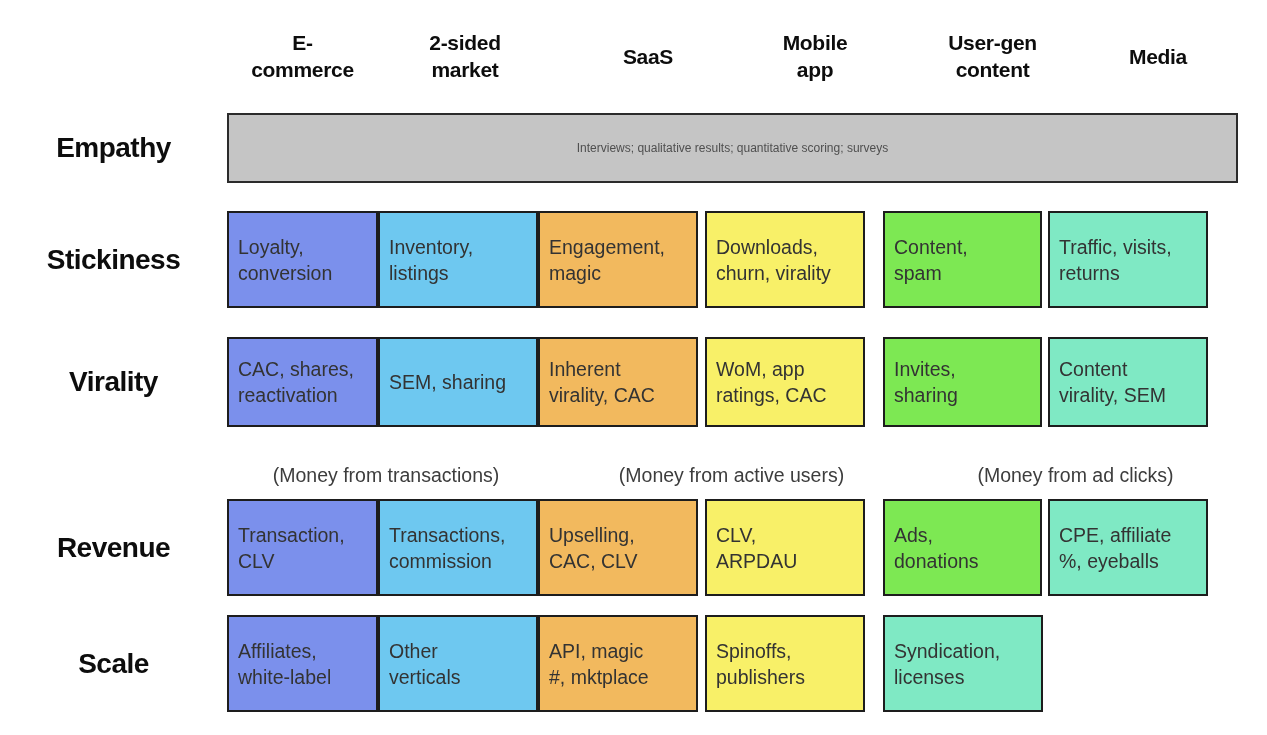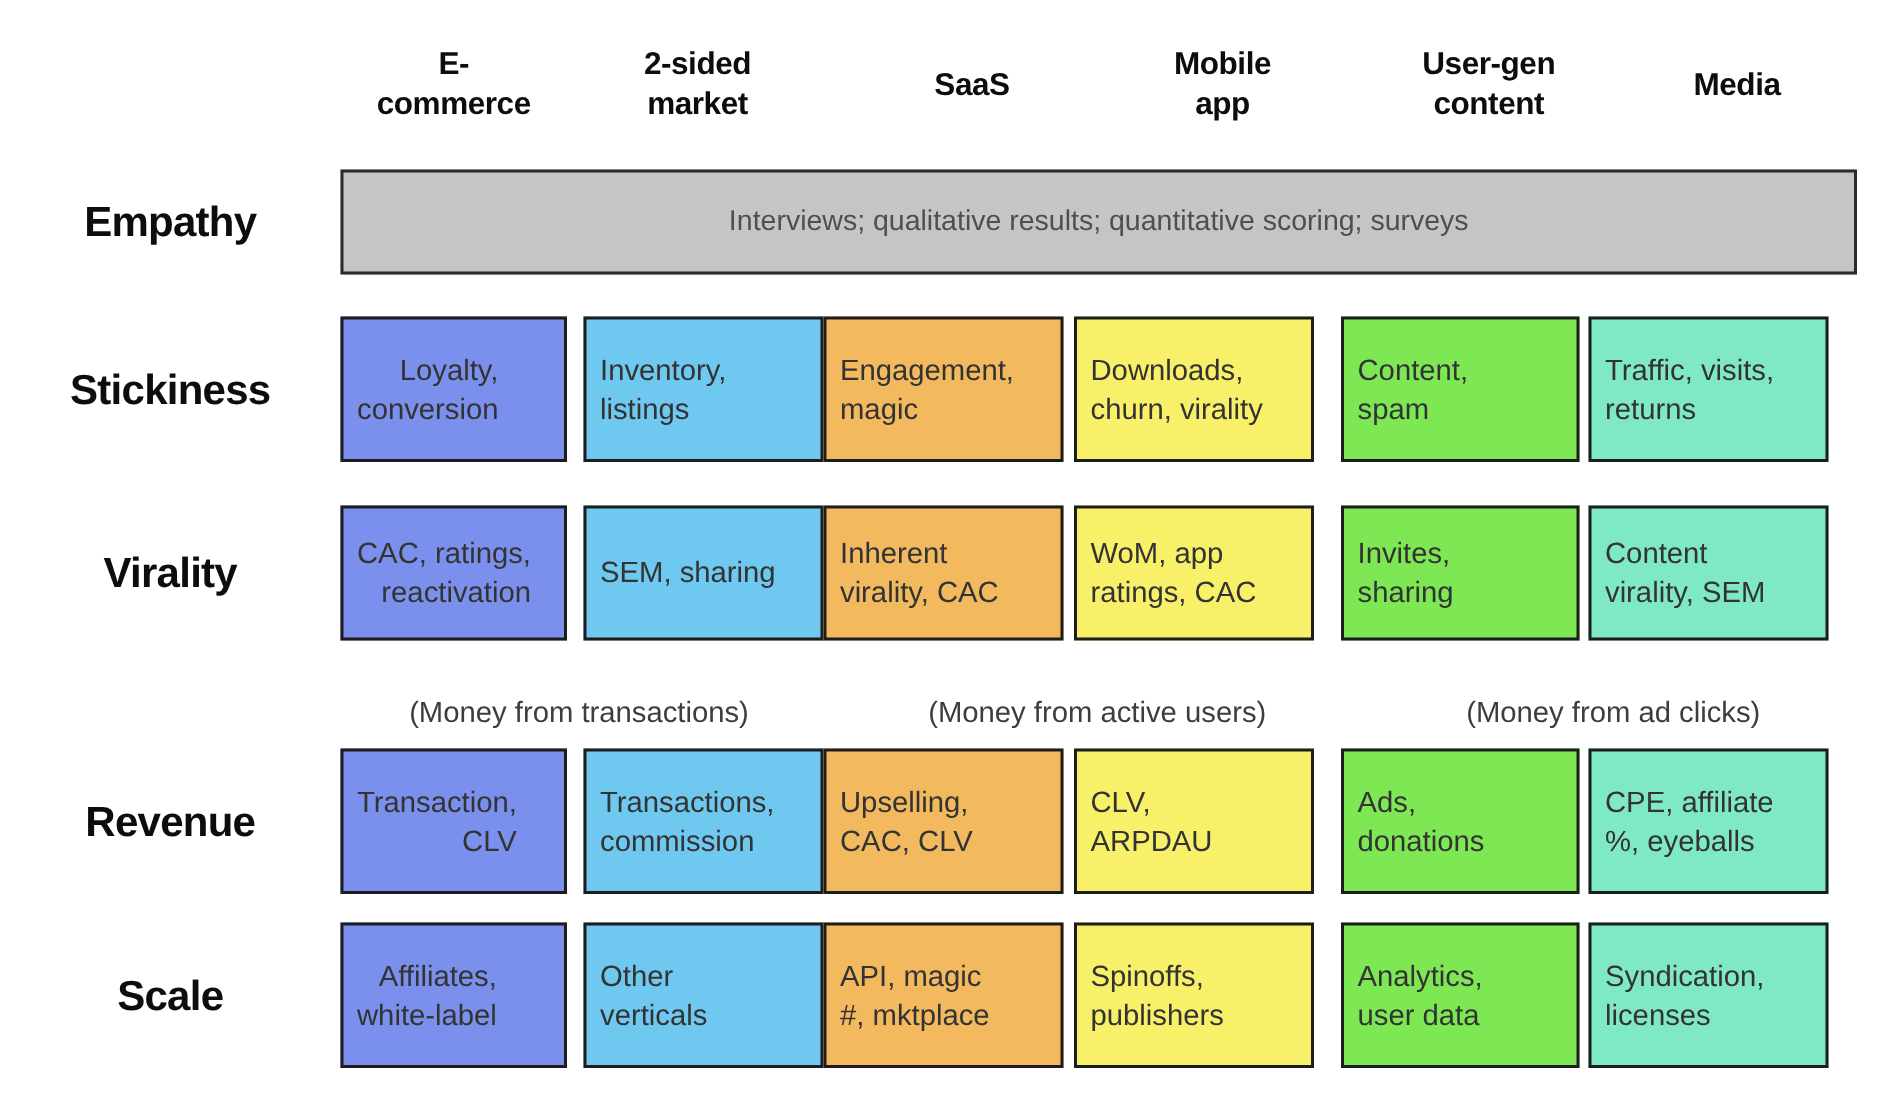--- a/index.html
+++ b/index.html
@@ -52,42 +52,42 @@
     box-sizing: border-box;
     border: 2px solid #1d1d1d;
     display: flex;
     align-items: center;
     padding: 4px 6px 4px 9px;
     font-size: 19.5px;
     line-height: 26px;
     color: #333333;
     white-space: pre-line;
   }
-  .c1 { width: 151px; flex: 0 0 151px; margin-right: 11px; text-align: right;  }
+  .c1 { width: 151px; flex: 0 0 151px; margin-right: 0;  }
   .c2 { width: 160px; flex: 0 0 160px; }
   .c3 { width: 160px; flex: 0 0 160px; margin-right: 7px;  }
   .c4 { width: 160px; flex: 0 0 160px; margin-right: 18px; }
   .c5 { width: 159px; flex: 0 0 159px; margin-right: 6px;  }
   .c6 { width: 160px; flex: 0 0 160px; }
   .hc1 { width: 151px; flex: 0 0 151px; margin-right: 7px;  }
   .hc2 { width: 160px; flex: 0 0 160px; margin-right: 23px; }
   .hc3 { width: 160px; flex: 0 0 160px; margin-right: 7px;  }
   .hc4 { width: 160px; flex: 0 0 160px; margin-right: 18px; }
   .hc5 { width: 159px; flex: 0 0 159px; margin-right: 6px;  }
   .hc6 { width: 160px; flex: 0 0 160px; }
 
   .empathy-bar {
     box-sizing: border-box;
     width: 1011px;
     flex: 0 0 1011px;
     border: 2px solid #2b2b2b;
     display: flex;
     align-items: center;
     justify-content: center;
-    font-size: 19px;
+    font-size: 12px;
     color: #4f4f4f;
   }
   .money-label {
     position: absolute;
     top: 461px;
     height: 28px;
     display: flex;
     align-items: center;
     justify-content: center;
     font-size: 19.5px;
@@ -132,21 +132,21 @@
     <div class="cell c4" style="background-color: rgb(248, 240, 104);">Downloads,
 churn, virality</div>
     <div class="cell c5" style="background-color: rgb(125, 232, 83);">Content,
 spam</div>
     <div class="cell c6" style="background-color: rgb(127, 233, 196);">Traffic, visits,
 returns</div>
   </div>
 
   <div class="row row-virality">
     <div class="row-label">Virality</div>
-    <div class="cell c1" style="background-color: rgb(123, 144, 236);">CAC, ratings,
+    <div class="cell c1" style="background-color: rgb(123, 144, 236);">CAC, shares,
 reactivation</div>
     <div class="cell c2" style="background-color: rgb(110, 200, 240);">SEM, sharing</div>
     <div class="cell c3" style="background-color: rgb(242, 185, 94);">Inherent
 virality, CAC</div>
     <div class="cell c4" style="background-color: rgb(248, 240, 104);">WoM, app
 ratings, CAC</div>
     <div class="cell c5" style="background-color: rgb(125, 232, 83);">Invites,
 sharing</div>
     <div class="cell c6" style="background-color: rgb(127, 233, 196);">Content
 virality, SEM</div>
@@ -175,19 +175,17 @@
   <div class="row row-scale">
     <div class="row-label">Scale</div>
     <div class="cell c1" style="background-color: rgb(123, 144, 236);">Affiliates,
 white-label</div>
     <div class="cell c2" style="background-color: rgb(110, 200, 240);">Other
 verticals</div>
     <div class="cell c3" style="background-color: rgb(242, 185, 94);">API, magic
 #, mktplace</div>
     <div class="cell c4" style="background-color: rgb(248, 240, 104);">Spinoffs,
 publishers</div>
-    <div class="cell c5" style="background-color: rgb(125, 232, 83);">Analytics,
-user data</div>
     <div class="cell c6" style="background-color: rgb(127, 233, 196);">Syndication,
 licenses</div>
   </div>
 
 </div>
 
 </body></html>

